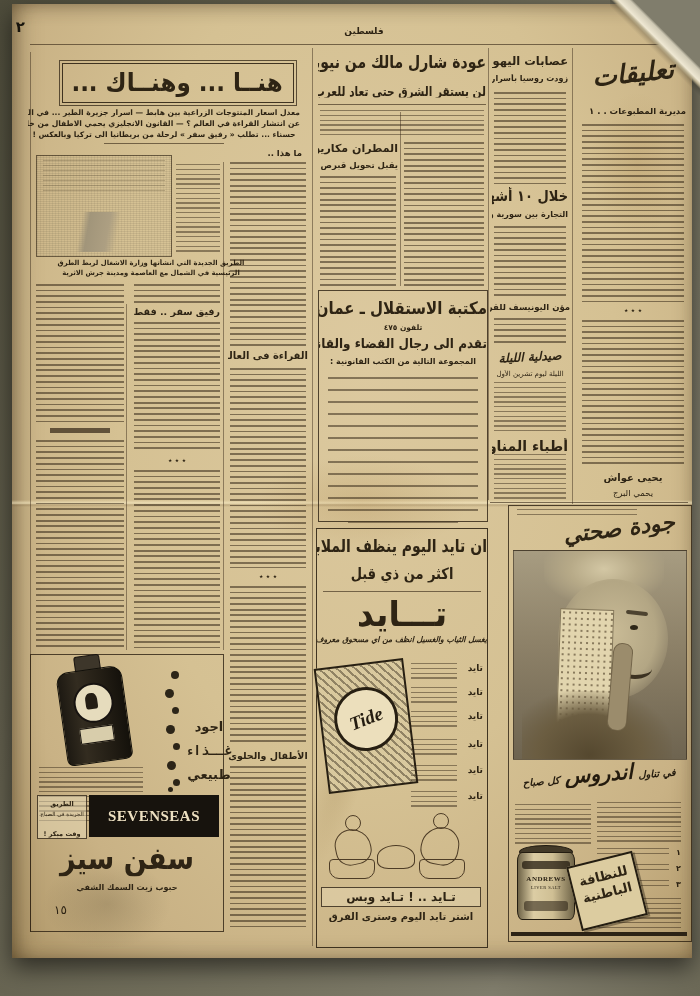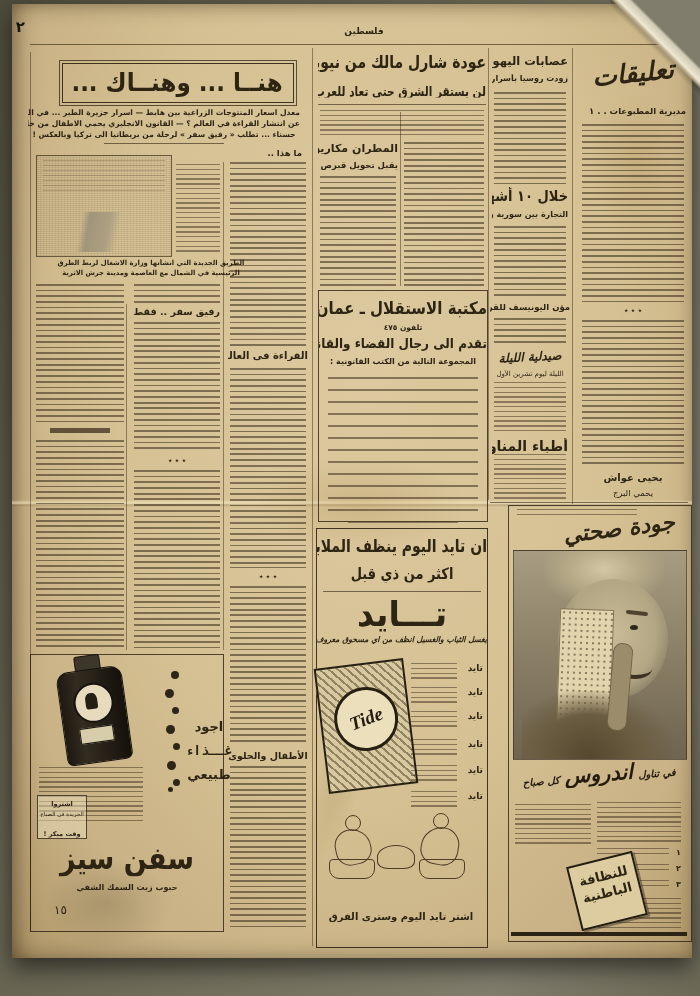--- a/index.html
+++ b/index.html
@@ -107,23 +107,26 @@
     <div class="a" style="left:142px;top:124px;width:7px;height:7px;border-radius:50%;background:#2c2518;"></div>
     <div class="a" style="left:137px;top:132px;width:5px;height:5px;border-radius:50%;background:#2c2518;"></div>
 
     <div class="a ar b c nw" style="left:152px;top:64px;width:52px;font-size:13px;">اجود</div>
     <div class="a ar b c nw" style="left:152px;top:88px;width:52px;font-size:13px;font-family:Liberation Mono, monospace;">غــذاء</div>
     <div class="a ar b c nw" style="left:152px;top:112px;width:52px;font-size:13px;">طبيعي</div>
 
     <div class="a txf" style="left:8px;top:112px;width:104px;height:58px;"></div>
 
     <div class="a box" style="left:6px;top:140px;width:48px;height:42px;background:rgba(233,221,188,.5);">
-      <div class="ar b c nw" style="font-size:6.5px;margin-top:4px;">اشتروا</div>
+      <div class="ar b c nw" style="font-size:6.5px;margin-top:4px;">الطريق</div>
       <div class="ar c nw" style="font-size:5.6px;margin-top:3px;">الجريدة في الصباح</div>
       <div class="ar b c nw" style="font-size:6.5px;margin-top:13px;">وقت مبكر !</div>
+    </div>
+    <div class="a" style="left:58px;top:140px;width:130px;height:42px;background:#17130d;display:flex;align-items:center;justify-content:center;">
+      <span class="lat b" style="color:#ecdfc0;font-size:15px;letter-spacing:.5px;">SEVENSEAS</span>
     </div>
     <div class="a ar b c nw" style="left:8px;top:188px;width:176px;font-size:27px;transform:scaleY(1.15);">سفن سيز</div>
     <div class="a ar b c nw" style="left:8px;top:228px;width:176px;font-size:8px;">حبوب زيت السمك الشفي</div>
     <div class="a ar nw" style="left:12px;top:248px;width:24px;font-size:12px;">١٥</div>
   </div>
 
   <div class="a ar b c nw tall" style="left:306px;top:50px;width:168px;font-size:14px;">عودة شارل مالك من نيويورك</div>
   <div class="a ar b c nw tall" style="left:306px;top:80px;width:168px;font-size:10.5px;">لن يستقر الشرق حتى تعاد للعرب حقوقهم</div>
   <div class="a hr" style="left:306px;top:100px;width:168px;"></div>
   <div class="a txf" style="left:308px;top:106px;width:164px;height:26px;"></div>
@@ -170,20 +173,21 @@
 
     <div class="a" style="left:4px;top:282px;width:160px;height:72px;">
       <div class="a" style="left:24px;top:4px;width:14px;height:14px;border:1.5px solid #4d3c26;border-radius:50%;"></div>
       <div class="a" style="left:14px;top:18px;width:34px;height:34px;border:1.5px solid #4d3c26;border-radius:45% 55% 40% 40%;transform:rotate(-12deg);"></div>
       <div class="a" style="left:8px;top:48px;width:44px;height:18px;border:1.5px solid #4d3c26;border-radius:4px 4px 10px 10px;"></div>
       <div class="a" style="left:112px;top:2px;width:14px;height:14px;border:1.5px solid #4d3c26;border-radius:50%;"></div>
       <div class="a" style="left:100px;top:16px;width:36px;height:36px;border:1.5px solid #4d3c26;border-radius:55% 45% 40% 40%;transform:rotate(10deg);"></div>
       <div class="a" style="left:98px;top:48px;width:44px;height:18px;border:1.5px solid #4d3c26;border-radius:4px 4px 10px 10px;"></div>
       <div class="a" style="left:56px;top:34px;width:36px;height:22px;border:1.5px solid #4d3c26;border-radius:50% 50% 30% 30%;"></div>
     </div>
+    <div class="a box ar b c nw" style="left:4px;top:358px;width:158px;height:18px;font-size:12px;line-height:18px;background:rgba(236,223,188,.4);">تـايد .. ! تـايد وبس</div>
     <div class="ar b c nw a" style="left:4px;top:382px;width:160px;font-size:10px;">اشتر تايد اليوم وسترى الفرق</div>
   </div>
 
   <div class="a ar b c nw" style="left:480px;top:50px;width:76px;font-size:11.5px;">عصابات اليهود</div>
   <div class="a ar b c nw" style="left:480px;top:70px;width:76px;font-size:8px;">زودت روسيا بأسرار أمريكا</div>
   <div class="a tx" style="left:482px;top:88px;width:72px;height:92px;"></div>
   <div class="a ar b c nw" style="left:480px;top:184px;width:76px;font-size:13px;transform:scaleY(1.15);">خلال ۱۰ أشهر</div>
   <div class="a ar b c nw" style="left:480px;top:206px;width:76px;font-size:8px;">التجارة بين سورية ورومانيا</div>
   <div class="a tx" style="left:482px;top:222px;width:72px;height:72px;"></div>
   <div class="a ar b c nw" style="left:478px;top:298px;width:80px;font-size:8.5px;">مؤن اليونيسف للقرى جنين</div>
@@ -230,20 +234,29 @@
     <div class="a ar b r nw" style="left:164px;top:342px;width:8px;font-size:8px;">١</div>
     <div class="a txf" style="left:88px;top:342px;width:72px;height:10px;"></div>
     <div class="a ar b r nw" style="left:164px;top:358px;width:8px;font-size:8px;">٢</div>
     <div class="a txf" style="left:88px;top:358px;width:72px;height:10px;"></div>
     <div class="a ar b r nw" style="left:164px;top:374px;width:8px;font-size:8px;">٣</div>
     <div class="a txf" style="left:88px;top:374px;width:72px;height:10px;"></div>
     <div class="a txf" style="left:88px;top:392px;width:84px;height:36px;"></div>
 
     <div class="a txf" style="left:6px;top:298px;width:76px;height:40px;"></div>
 
+    <div class="a" style="left:8px;top:344px;width:56px;height:70px;">
+      <div class="a" style="left:2px;top:-5px;width:52px;height:12px;background:#433a28;border-radius:50%;border:1px solid #201a10;"></div>
+      <div class="a" style="left:0;top:2px;width:56px;height:66px;background:linear-gradient(90deg,#6f6448 0%,#dccda4 28%,#cfbf94 62%,#6f6448 100%);border:1px solid #241d11;border-radius:5px/9px;">
+        <div class="lat b c" style="font-size:7px;letter-spacing:.5px;color:#241c10;margin-top:22px;">ANDREWS</div>
+        <div class="lat c" style="font-size:4.5px;letter-spacing:.5px;color:#241c10;margin-top:2px;">LIVER SALT</div>
+        <div class="a" style="left:4px;top:8px;width:48px;height:8px;background:rgba(36,28,16,.75);border-radius:3px;"></div>
+        <div class="a" style="left:6px;top:48px;width:44px;height:10px;background:rgba(36,28,16,.55);border-radius:3px;"></div>
+      </div>
+    </div>
 
     <div class="a" style="left:64px;top:352px;width:64px;height:62px;transform:rotate(-14deg);background:#dcccA0;background:#dccca0;border:2px solid #241d11;box-shadow:2px 2px 0 rgba(36,28,16,.4);z-index:2;">
       <div class="ar b c nw" style="font-size:13px;margin-top:8px;">للنظافة</div>
       <div class="ar b c nw" style="font-size:13px;margin-top:2px;">الباطنية</div>
     </div>
     <div class="a" style="left:2px;top:426px;width:176px;height:4px;background:#2c2315;"></div>
   </div>
 
 </div>
 

